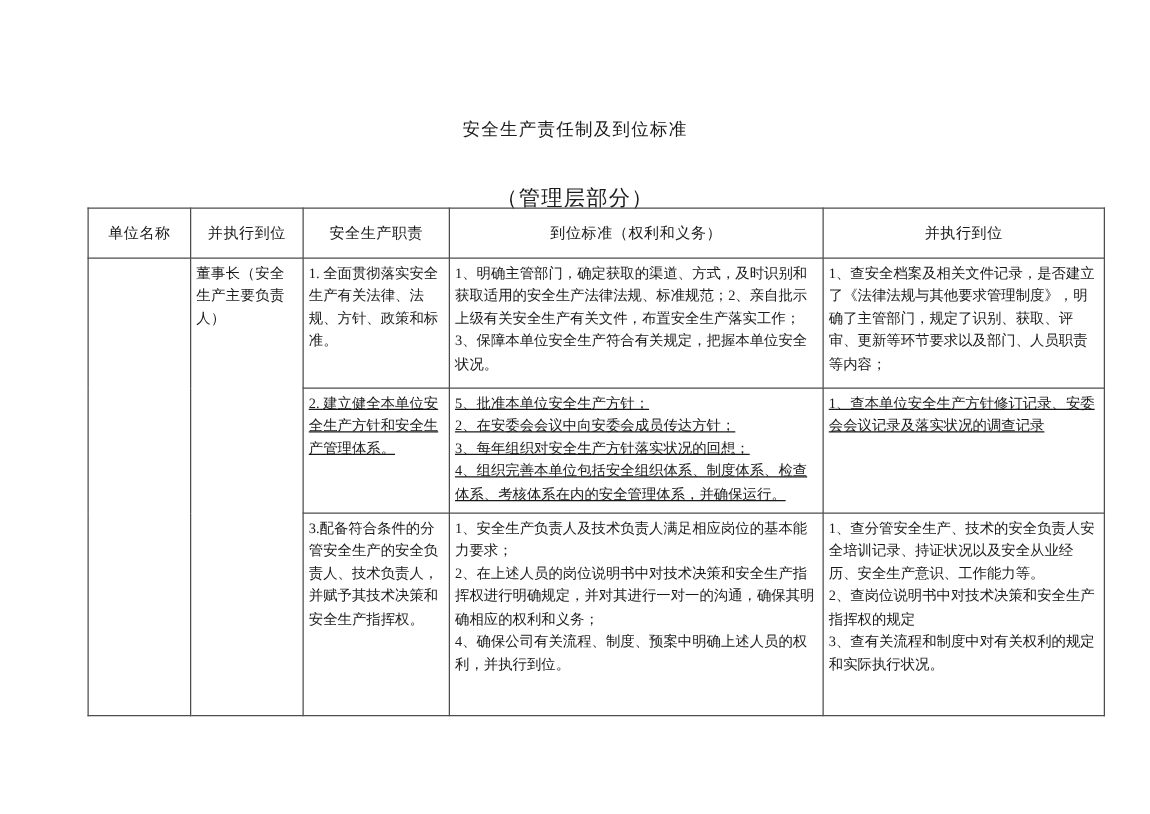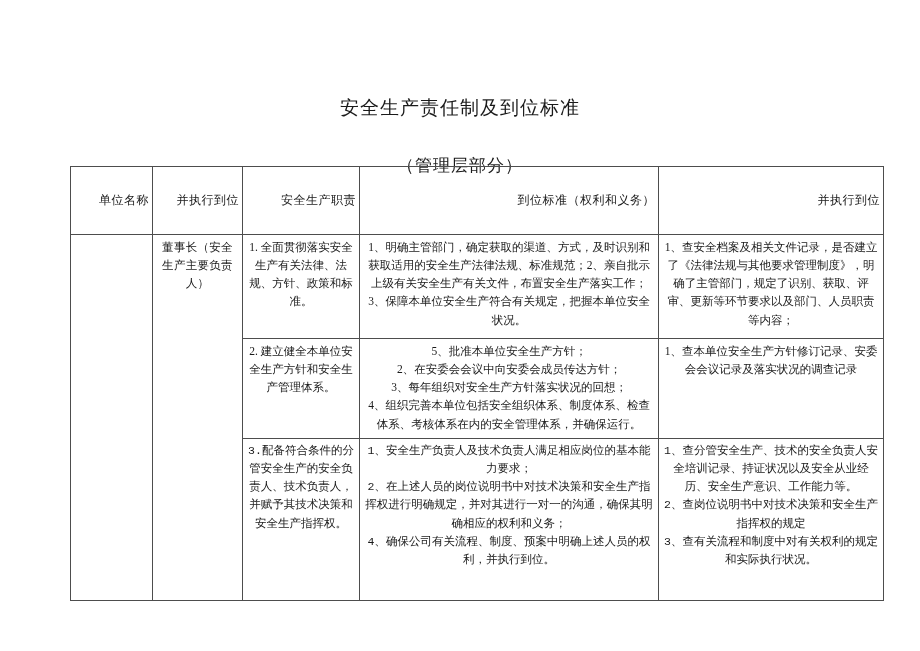--- a/index.html
+++ b/index.html
@@ -15,21 +15,21 @@
     overflow: hidden;
   }
   .page {
     position: relative;
     width: 920px;
     height: 651px;
     box-sizing: border-box;
   }
   .doc-title {
     text-align: center;
-    font-size: 19px;
+    font-size: 14px;
     letter-spacing: 1px;
     margin: 0;
     padding-top: 96px;
     font-weight: normal;
     line-height: 1.3;
   }
   .doc-subtitle {
     text-align: center;
     font-size: 17px;
     letter-spacing: 1px;
@@ -50,51 +50,51 @@
     table-layout: fixed;
   }
   table.std-table td,
   table.std-table th {
     border: 1px solid #4d4d4d;
     vertical-align: top;
     padding: 3px 4px 4px 4px;
     font-size: 11.5px;
     line-height: 1.58;
     font-weight: normal;
-    text-align: center;
+    text-align: left;
     word-break: break-all;
   }
   table.std-table thead th {
-    text-align: right;
+    text-align: center;
     vertical-align: middle;
     font-size: 12px;
     height: 31px;
-    padding: 18px 3px;
+    padding: 4px 3px;
     letter-spacing: 0.5px;
   }
   .col-unit   { width: 75px; }
   .col-post   { width: 83px; }
   .col-duty   { width: 110px; }
   .col-std    { width: 292px; }
   .col-check  { width: 218px; }
 
   td.cell-unit { }
   td.cell-post {
     font-weight: bold;
     text-align: center;
     letter-spacing: 0.3px;
     line-height: 1.62;
   }
   td.cell-duty { }
   td.cell-std  { }
   td.cell-check{ }
 
   .row-tall-1 { height: 104px; }
-  .row-tall-2 { height: 100px; }
-  .row-tall-3 { height: 162px; font-family: Liberation Mono, monospace; }
+  .row-tall-2 { height: 100px; text-decoration: underline; }
+  .row-tall-3 { height: 162px; }
 
   p.ln {
     margin: 0;
     padding: 0;
   }
 </style>
 </head>
 <body>
 
 <div class="page">

